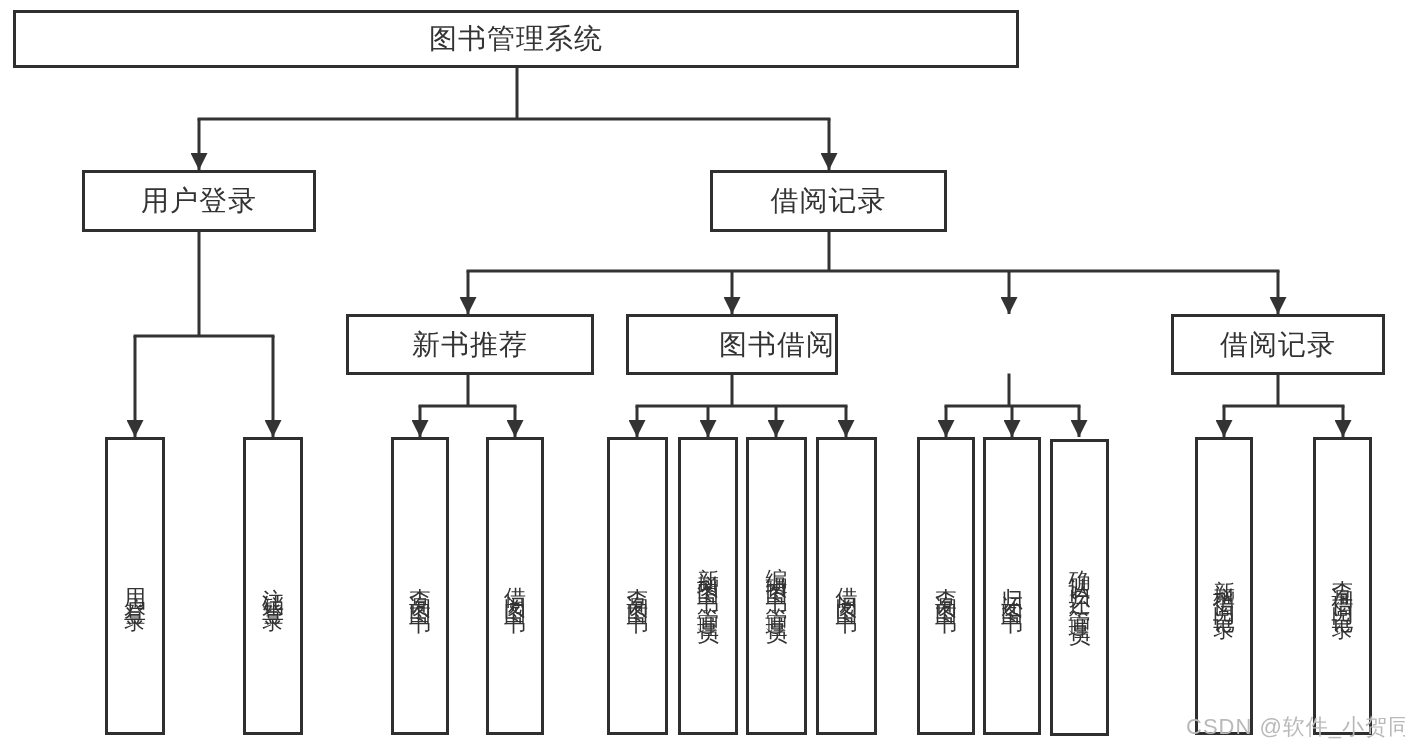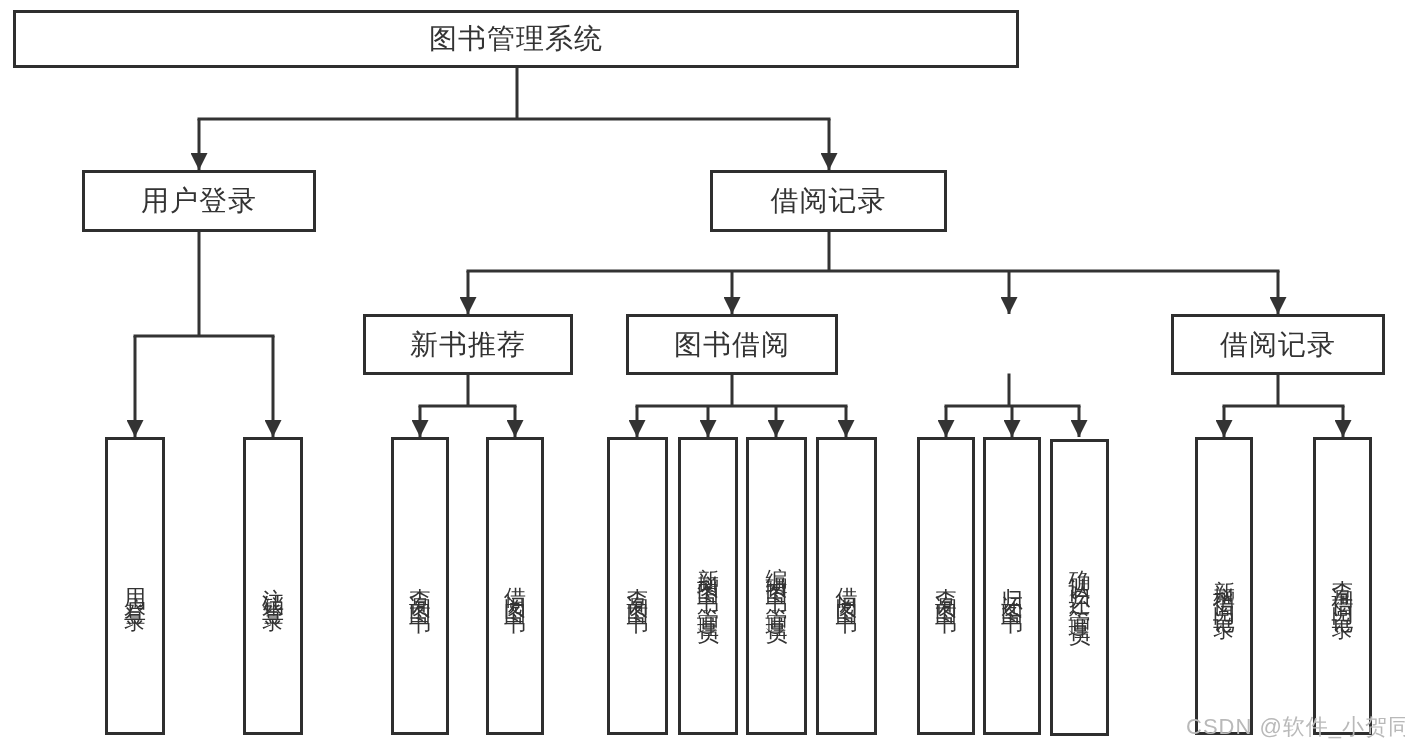--- a/index.html
+++ b/index.html
@@ -101,24 +101,24 @@
     <span>图书管理系统</span>
   </div>
 
   <div class="box" style="left:82px; top:170px; width:234px; height:62px;">
     <span>用户登录</span>
   </div>
   <div class="box" style="left:710px; top:170px; width:237px; height:62px;">
     <span>借阅记录</span>
   </div>
 
-  <div class="box" style="left:363px; top:314px; width:210px; height:61px;align-items:center;">
+  <div class="box" style="left:346px; top:314px; width:248px; height:61px;align-items:center;">
     <span>新书推荐</span>
   </div>
-  <div class="box" style="left:626px; top:314px; width:212px; height:61px;">
+  <div class="box" style="left:626px; top:314px; width:212px; height:61px;justify-content:flex-end;">
     <span>图书借阅</span>
   </div>
   <div class="box" style="left:1171px; top:314px; width:214px; height:61px;">
     <span>借阅记录</span>
   </div>
 
   <div class="box leaf" style="left:105px; top:437px; width:60px; height:298px;">
     <span class="vtext">用户登录</span>
   </div>
   <div class="box leaf" style="left:243px; top:437px; width:60px; height:298px;">

